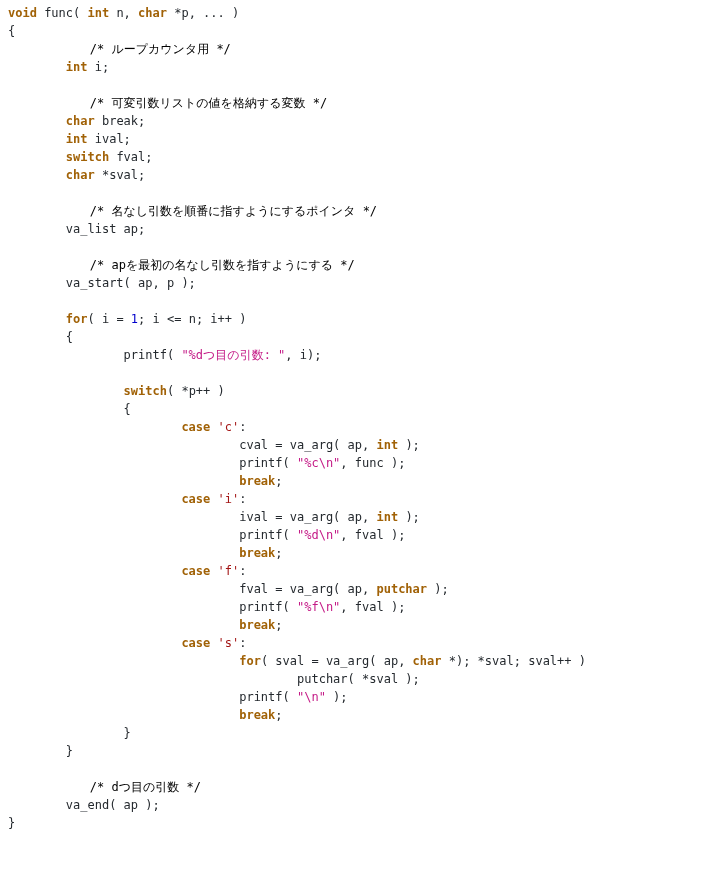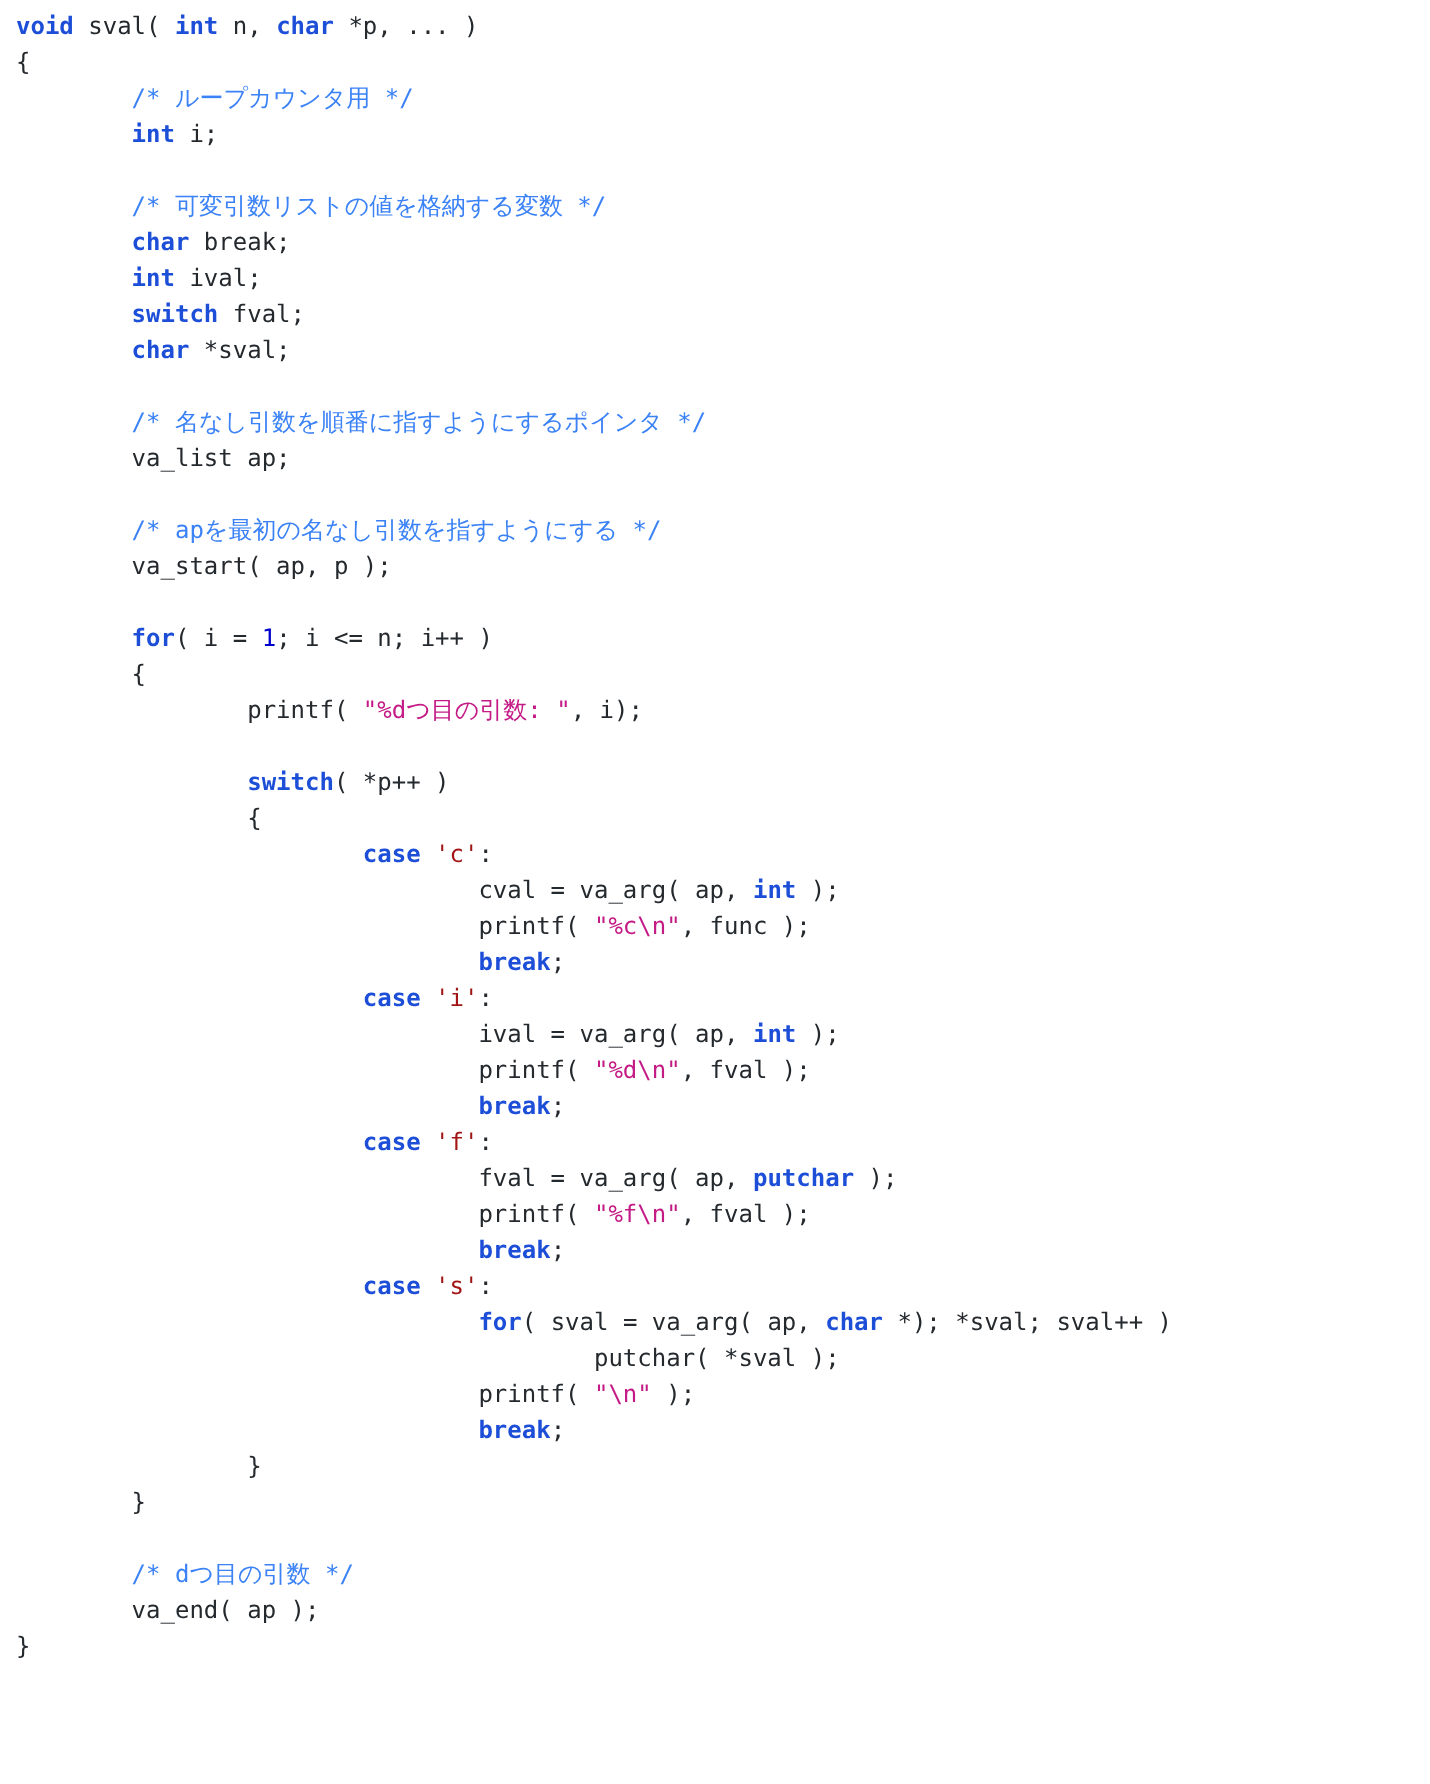--- a/index.html
+++ b/index.html
@@ -8,30 +8,30 @@
     background: #ffffff;
     font-family: "SFMono-Regular", Consolas, "Liberation Mono", Menlo, monospace;
     font-size: 12px;
     line-height: 1.5;
     color: #24292e;
   }
   pre {
     margin: 0;
     white-space: pre;
   }
-  .kw   { color: #1d4ed8; font-weight: bold; }   
-  .cmt  { color: #3b82f6; }                      
+  .kw   { color: #a16207; font-weight: bold; }   
+  .cmt  { color: #000000; margin-left: 24px; }                      
   .str  { color: #c41a86; }                      
   .num  { color: #0000cc; }                      
   .chr  { color: #a31515; }                      
 </style>
 </head>
 <body>
 
-<pre><span class="kw">void</span><span> sval( </span><span class="kw">int</span><span> n, </span><span class="kw">char</span><span> *p, ... )</span>
+<pre><span class="kw">void</span><span> func( </span><span class="kw">int</span><span> n, </span><span class="kw">char</span><span> *p, ... )</span>
 <span>{</span>
         <span class="cmt">/* ループカウンタ用 */</span>
         <span class="kw">int</span><span> i;</span>
 
         <span class="cmt">/* 可変引数リストの値を格納する変数 */</span>
         <span class="kw">char</span><span> break;</span>
         <span class="kw">int</span><span> ival;</span>
         <span class="kw">switch</span><span> fval;</span>
         <span class="kw">char</span><span> *sval;</span>
 

